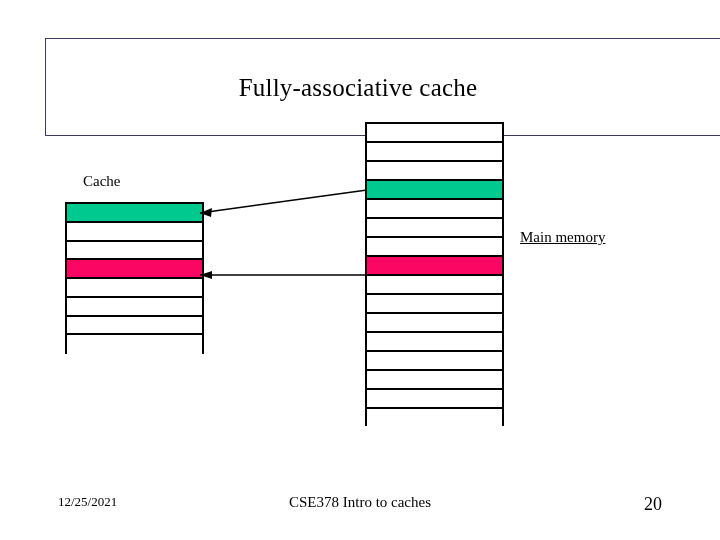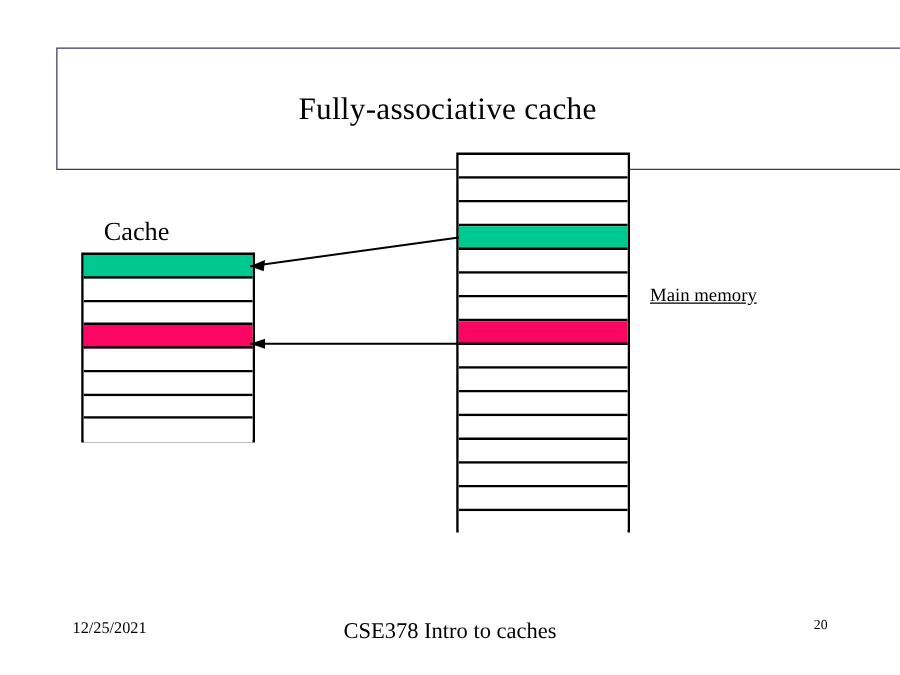--- a/index.html
+++ b/index.html
@@ -81,21 +81,21 @@
     width: 139px;
     height: 304px;
   }
   #memory-column .block-row { height: 19px; }
 
   
   #cache-label {
     position: absolute;
     left: 83px;
     top: 173px;
-    font-size: 21px;
+    font-size: 15px;
     white-space: nowrap;
   }
   #memory-label {
     position: absolute;
     left: 520px;
     top: 229px;
     font-size: 15px;
     white-space: nowrap;
     text-decoration: underline;
   }
@@ -137,28 +137,28 @@
     top: 0;
     font-size: 13px;
     white-space: nowrap;
   }
   #footer-center {
     position: absolute;
     left: 0;
     top: 0;
     width: 720px;
     text-align: center;
+    font-size: 15px;
+    white-space: nowrap;
+  }
+  #footer-page {
+    position: absolute;
+    right: 58px;
+    top: 0;
     font-size: 18px;
-    white-space: nowrap;
-  }
-  #footer-page {
-    position: absolute;
-    right: 58px;
-    top: 0;
-    font-size: 11px;
     white-space: nowrap;
   }
 </style>
 </head>
 <body>
 
 <div id="slide" style="background: rgb(255, 255, 255);">
 
   <div id="title-box" style="border-color: rgb(59, 58, 94);">
     <div id="title-text">Fully-associative cache</div>

